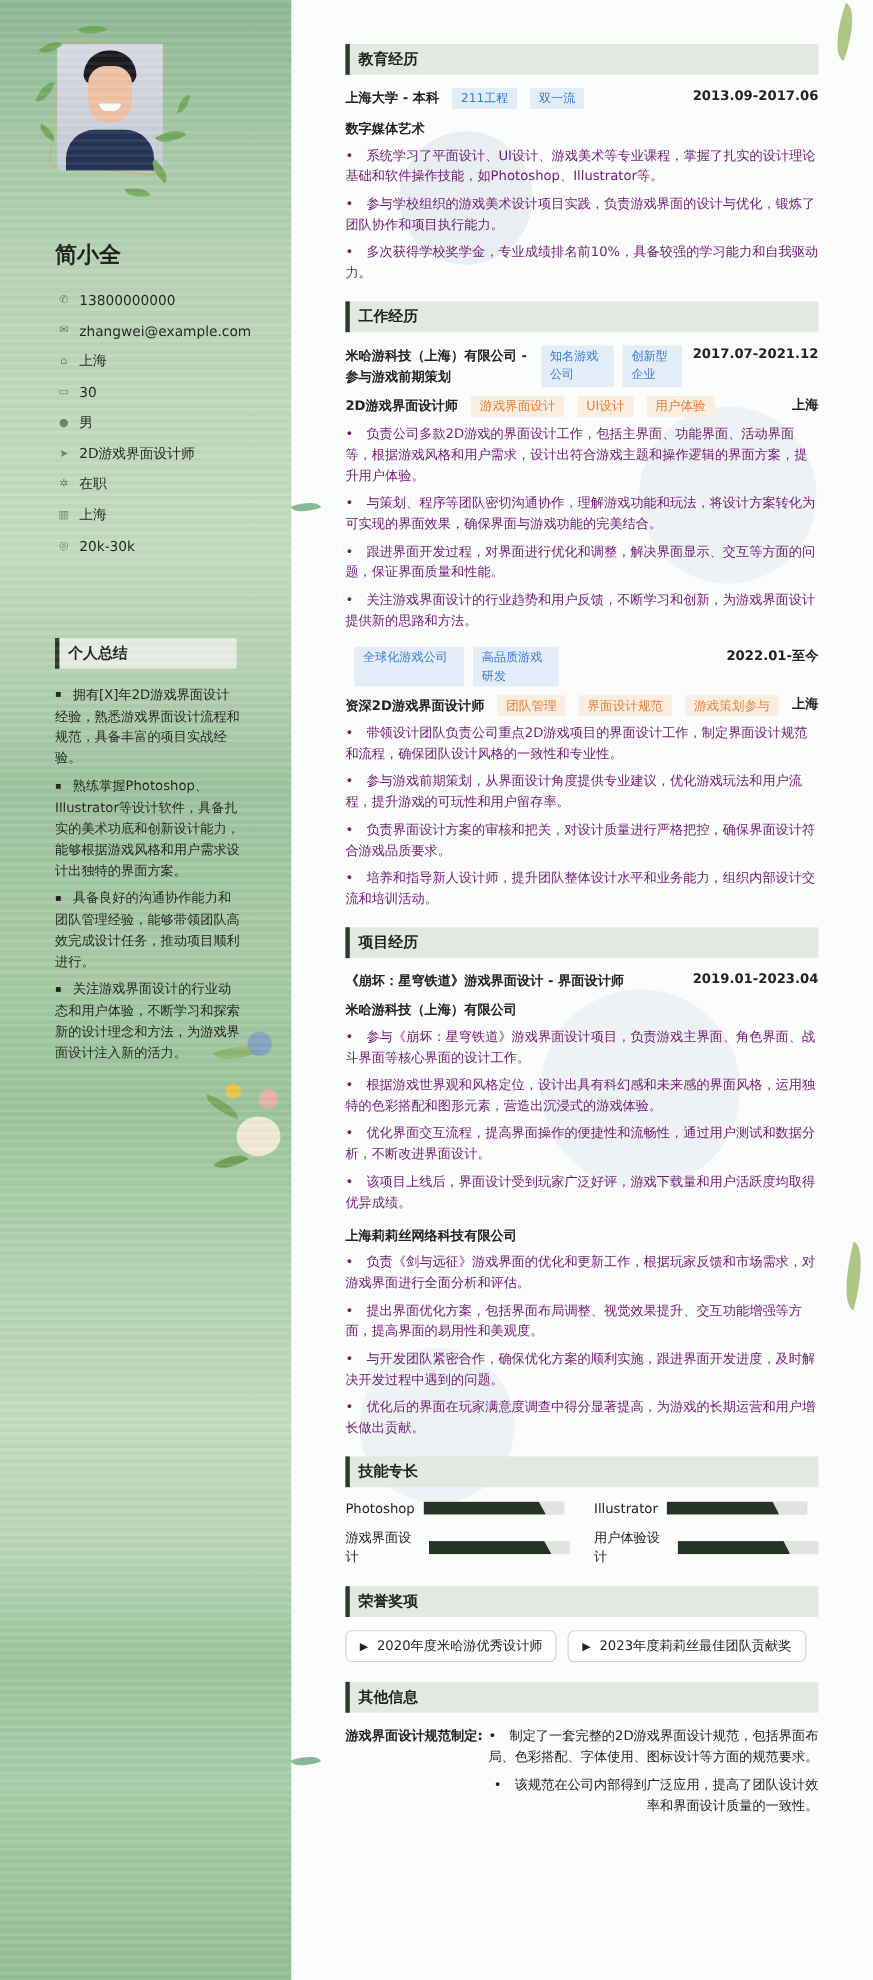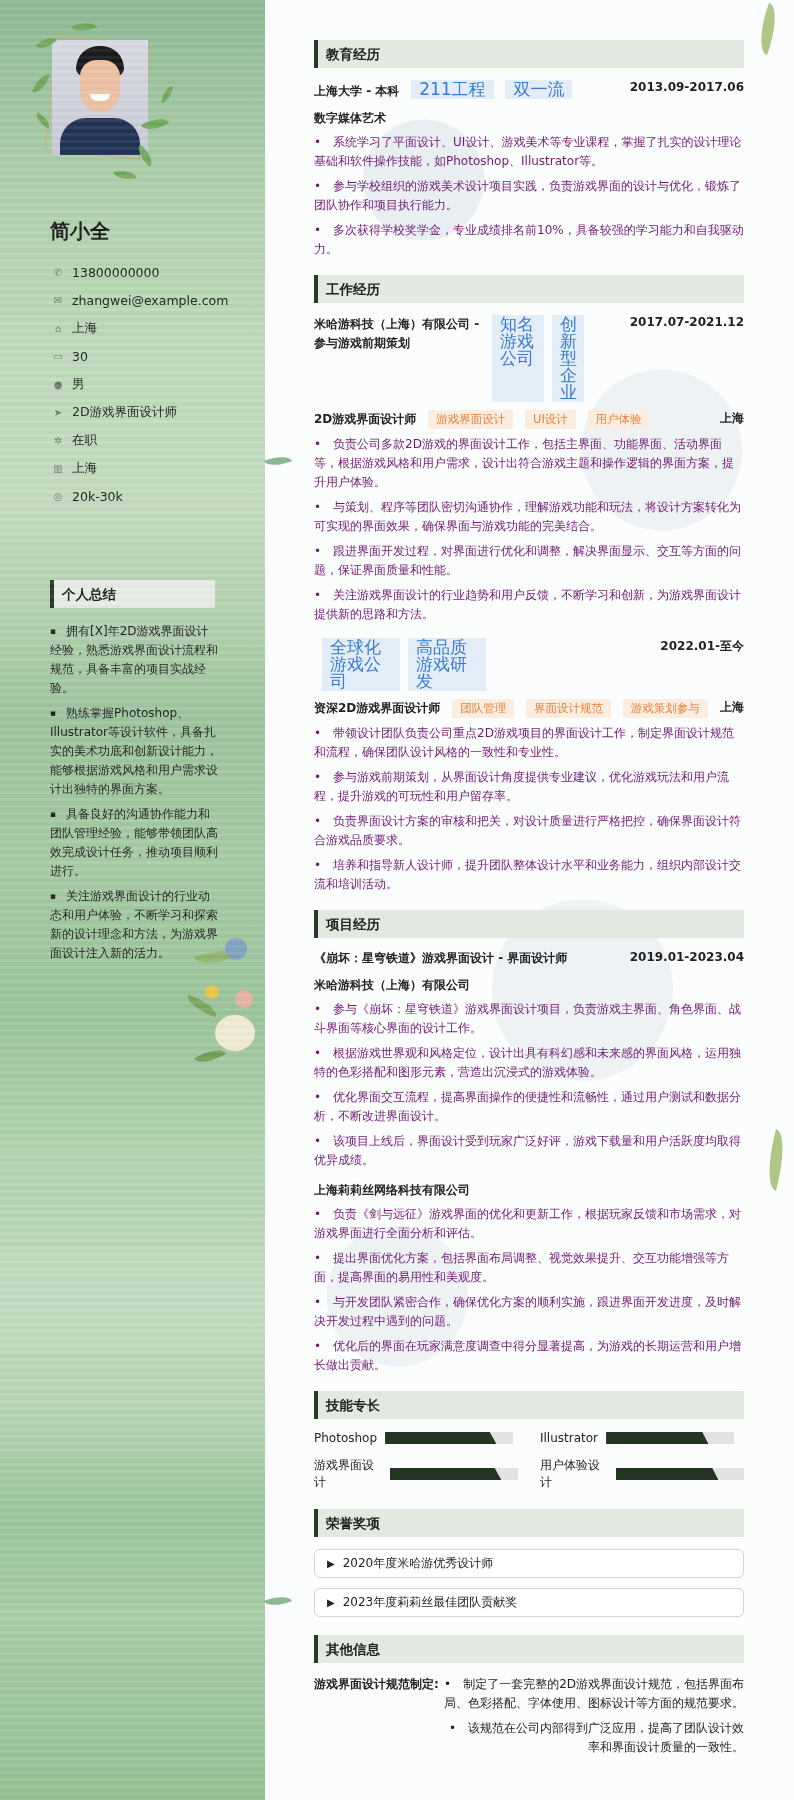--- a/index.html
+++ b/index.html
@@ -72,31 +72,31 @@
       radial-gradient(circle at 25% 72%, rgba(200,212,222,0.25) 0 70px, transparent 71px),
       #fbfcfc;
   }
   .main { position: absolute; left: 314px; top: 40px; width: 430px; }
   .section-title {
     height: 28px; background: #e3e8e1; border-left: 4px solid #2a3a2a;
     font-weight: bold; font-size: 13.5px; line-height: 28px; padding-left: 8px; margin-bottom: 12px;
   }
   .row { display: flex; justify-content: space-between; align-items: flex-start; font-size: 12px; }
   .bold { font-weight: bold; }
-  .tag-blue { display: inline-block; background: #e2edf8; color: #3a7bd0; font-size: 17px; padding: 1px 8px; margin-left: 8px; line-height: 17px; }
+  .tag-blue { display: inline-block; background: #e2edf8; color: #3a7bd0; font-size: 11px; padding: 1px 8px; margin-left: 8px; line-height: 17px; }
   .tag-orange { display: inline-block; background: #fbeee0; color: #e6813a; font-size: 11.5px; padding: 1px 8px; margin-left: 8px; line-height: 17px; }
   ul.bullets { list-style: none; margin-top: 6px; }
   ul.bullets li { font-size: 12px; line-height: 19px; margin-bottom: 6px; color: #701a75; }
   ul.bullets li::before { content: "•"; margin-right: 12px; }
   .sec { margin-bottom: 16px; }
   .skills { display: grid; grid-template-columns: 1fr 1fr; column-gap: 22px; row-gap: 12px; margin: 4px 0 18px; }
   .skill { display: flex; align-items: center; font-size: 12px; }
   .skill .bar { flex: 0 0 auto; height: 12px; background: #e2e2e2; margin-left: 8px; position: relative; }
   .skill .fill { position: absolute; left: 0; top: 0; height: 12px; background: #243524; clip-path: polygon(0 0, 94% 0, 100% 100%, 0 100%); }
-  .awards { display: flex; gap: 10px; margin: 4px 0 18px; flex-direction: column; }
+  .awards { display: flex; gap: 10px; margin: 4px 0 18px; }
   .award { border: 1px solid #d4d4d4; border-radius: 6px; padding: 5px 12px; font-size: 12px; background: #fff; }
   .award .tri { font-size: 10px; margin-right: 8px; }
   .other { display: flex; font-size: 12px; }
   .other .label { font-weight: bold; width: 126px; flex: 0 0 auto; line-height: 19px; }
   .other ul { list-style: none; text-align: right; }
   .other li { line-height: 19px; margin-bottom: 6px; }
   .other li::before { content: "•"; margin-right: 12px; }
   .vine { position: absolute; right: 2px; top: 0; width: 40px; height: 70px; }
 </style>
 </head>
@@ -208,22 +208,22 @@
     </ul>
   </section>
 
   <section class="sec">
     <div class="section-title">工作经历</div>
 
     <div>
       <div class="row">
         <div style="display:flex">
           <span class="bold" style="width:170px;line-height:19px">米哈游科技（上海）有限公司 - 参与游戏前期策划</span>
-          <span class="tag-blue" style="width:52px">知名游戏公司</span>
-          <span class="tag-blue" style="width:32px">创新型企业</span>
+          <span class="tag-blue" style="width:66px">知名游戏公司</span>
+          <span class="tag-blue" style="width:54px">创新型企业</span>
         </div>
         <span class="bold">2017.07-2021.12</span>
       </div>
       <div class="row" style="margin-top:8px">
         <div>
           <span class="bold">2D游戏界面设计师</span>
           <span class="tag-orange">游戏界面设计</span>
           <span class="tag-orange">UI设计</span>
           <span class="tag-orange">用户体验</span>
         </div>
@@ -233,21 +233,21 @@
         <li>负责公司多款2D游戏的界面设计工作，包括主界面、功能界面、活动界面等，根据游戏风格和用户需求，设计出符合游戏主题和操作逻辑的界面方案，提升用户体验。</li>
         <li>与策划、程序等团队密切沟通协作，理解游戏功能和玩法，将设计方案转化为可实现的界面效果，确保界面与游戏功能的完美结合。</li>
         <li>跟进界面开发过程，对界面进行优化和调整，解决界面显示、交互等方面的问题，保证界面质量和性能。</li>
         <li>关注游戏界面设计的行业趋势和用户反馈，不断学习和创新，为游戏界面设计提供新的思路和方法。</li>
       </ul>
     </div>
 
     <div style="margin-top:14px">
       <div class="row">
         <div style="display:flex">
-          <span class="tag-blue" style="width:78px">全球化游戏公司</span>
+          <span class="tag-blue" style="width:100px">全球化游戏公司</span>
           <span class="tag-blue" style="width:78px">高品质游戏研发</span>
         </div>
         <span class="bold">2022.01-至今</span>
       </div>
       <div class="row" style="margin-top:8px">
         <div>
           <span class="bold">资深2D游戏界面设计师</span>
           <span class="tag-orange">团队管理</span>
           <span class="tag-orange">界面设计规范</span>
           <span class="tag-orange">游戏策划参与</span>

